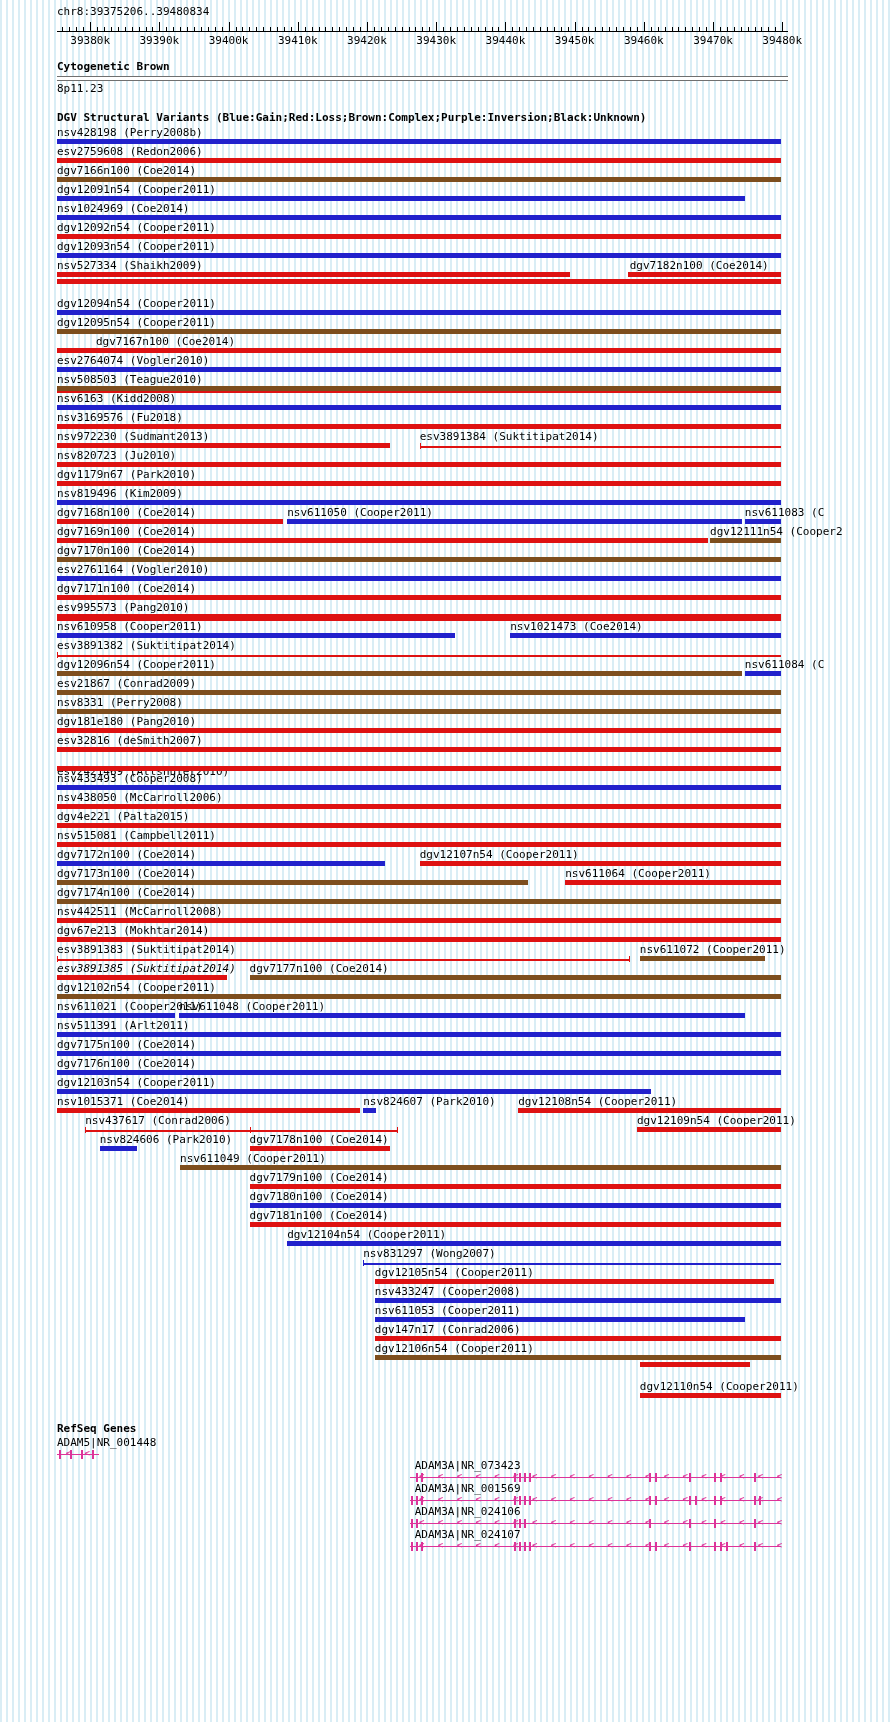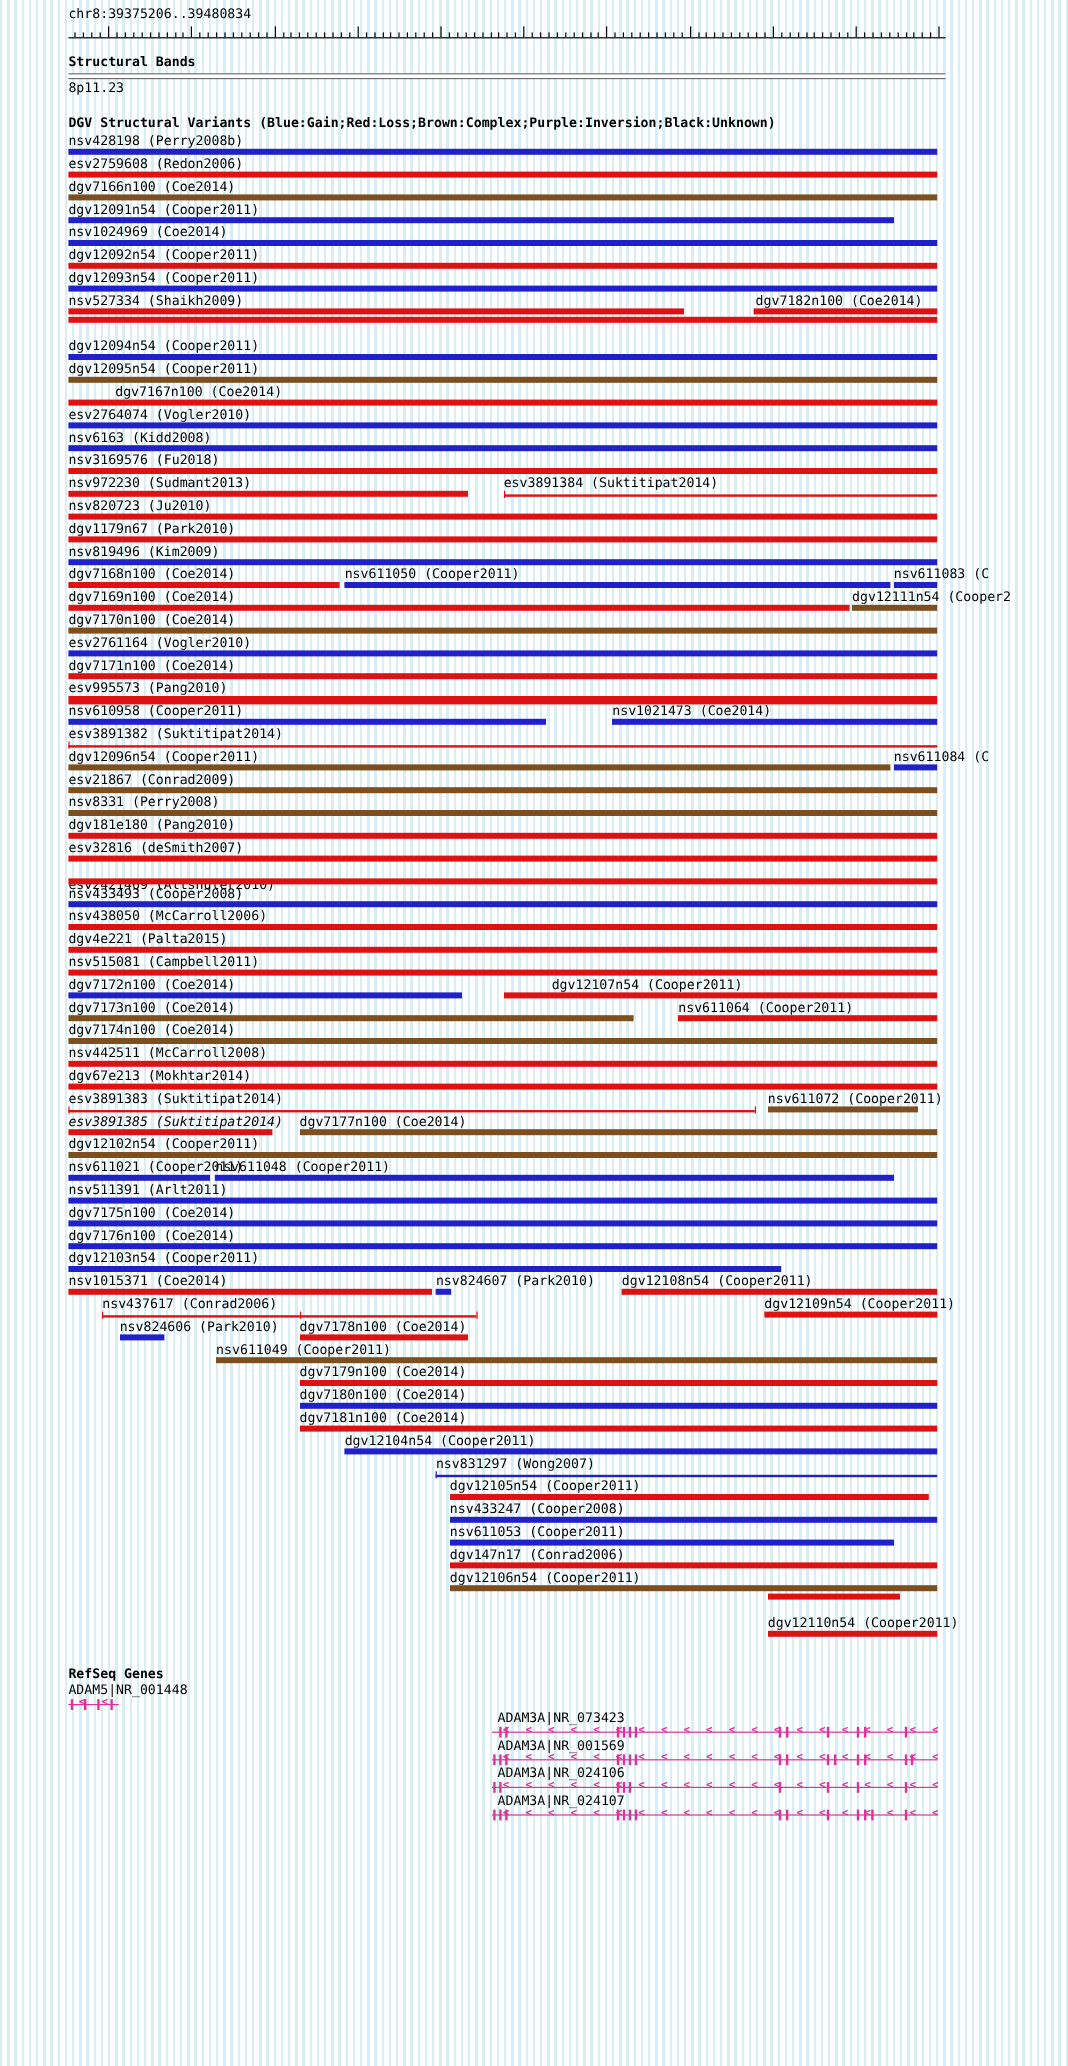--- a/index.html
+++ b/index.html
@@ -144,23 +144,36 @@
         <div class="tickm" style="left: 91.637%;"></div>
         <div class="tickm" style="left: 92.583%;"></div>
         <div class="tickm" style="left: 93.53%;"></div>
         <div class="tickm" style="left: 94.477%;"></div>
         <div class="tickm" style="left: 95.424%;"></div>
         <div class="tickm" style="left: 96.37%;"></div>
         <div class="tickm" style="left: 97.317%;"></div>
         <div class="tickm" style="left: 98.264%;"></div>
         <div class="tickM" style="left: 99.21%;"></div>
       </div>
+    <div class="ruler-labels">
+        <div class="rlabel" style="left: 4.539%;">39380k</div>
+        <div class="rlabel" style="left: 14.006%;">39390k</div>
+        <div class="rlabel" style="left: 23.473%;">39400k</div>
+        <div class="rlabel" style="left: 32.94%;">39410k</div>
+        <div class="rlabel" style="left: 42.407%;">39420k</div>
+        <div class="rlabel" style="left: 51.875%;">39430k</div>
+        <div class="rlabel" style="left: 61.342%;">39440k</div>
+        <div class="rlabel" style="left: 70.809%;">39450k</div>
+        <div class="rlabel" style="left: 80.276%;">39460k</div>
+        <div class="rlabel" style="left: 89.743%;">39470k</div>
+        <div class="rlabel" style="left: 99.21%;">39480k</div>
+      </div>
   </div>
 
-  <div class="section-title cyto-title">Structural Bands</div>
+  <div class="section-title cyto-title">Cytogenetic Brown</div>
   <div class="cyto-band"></div>
   <div class="cyto-label">8p11.23</div>
 
   <div class="section-title dgv-title">DGV Structural Variants (Blue:Gain;Red:Loss;Brown:Complex;Purple:Inversion;Black:Unknown)</div>
   <div class="rows">
       <div class="trow">
         <div class="label-line">
           <span style="left: 0%;">nsv428198 (Perry2008b)</span>
         </div>
         <div class="bar-lane">
@@ -257,20 +270,29 @@
       <div class="trow">
         <div class="label-line">
           <span style="left: 0%;">esv2764074 (Vogler2010)</span>
         </div>
         <div class="bar-lane">
           <div class="vbar" style="left: 0%; width: 100%; background: rgb(33, 33, 204);"></div>
         </div>
       </div>
       <div class="trow">
         <div class="label-line">
+          <span style="left: 0%;">nsv508503 (Teague2010)</span>
+        </div>
+        <div class="bar-lane">
+          <div class="vbar" style="left: 0%; width: 100%; background: rgb(125, 78, 30);"></div>
+          <div class="vthin" style="left: 0%; width: 100%; background: rgb(222, 18, 18); top: 5px;"></div>
+        </div>
+      </div>
+      <div class="trow">
+        <div class="label-line">
           <span style="left: 0%;">nsv6163 (Kidd2008)</span>
         </div>
         <div class="bar-lane">
           <div class="vbar" style="left: 0%; width: 100%; background: rgb(33, 33, 204);"></div>
         </div>
       </div>
       <div class="trow">
         <div class="label-line">
           <span style="left: 0%;">nsv3169576 (Fu2018)</span>
         </div>
@@ -465,21 +487,21 @@
         <div class="label-line">
           <span style="left: 0%;">nsv515081 (Campbell2011)</span>
         </div>
         <div class="bar-lane">
           <div class="vbar" style="left: 0%; width: 100%; background: rgb(222, 18, 18);"></div>
         </div>
       </div>
       <div class="trow">
         <div class="label-line">
           <span style="left: 0%;">dgv7172n100 (Coe2014)</span>
-          <span style="left: 50.1%; margin-left: 40px;">dgv12107n54 (Cooper2011)</span>
+          <span style="left: 50.1%;">dgv12107n54 (Cooper2011)</span>
         </div>
         <div class="bar-lane">
           <div class="vbar" style="left: 0%; width: 45.3%; background: rgb(33, 33, 204);"></div>
           <div class="vbar" style="left: 50.1%; width: 49.9%; background: rgb(222, 18, 18);"></div>
         </div>
       </div>
       <div class="trow">
         <div class="label-line">
           <span style="left: 0%;">dgv7173n100 (Coe2014)</span>
           <span style="left: 70.2%;">nsv611064 (Cooper2011)</span>

